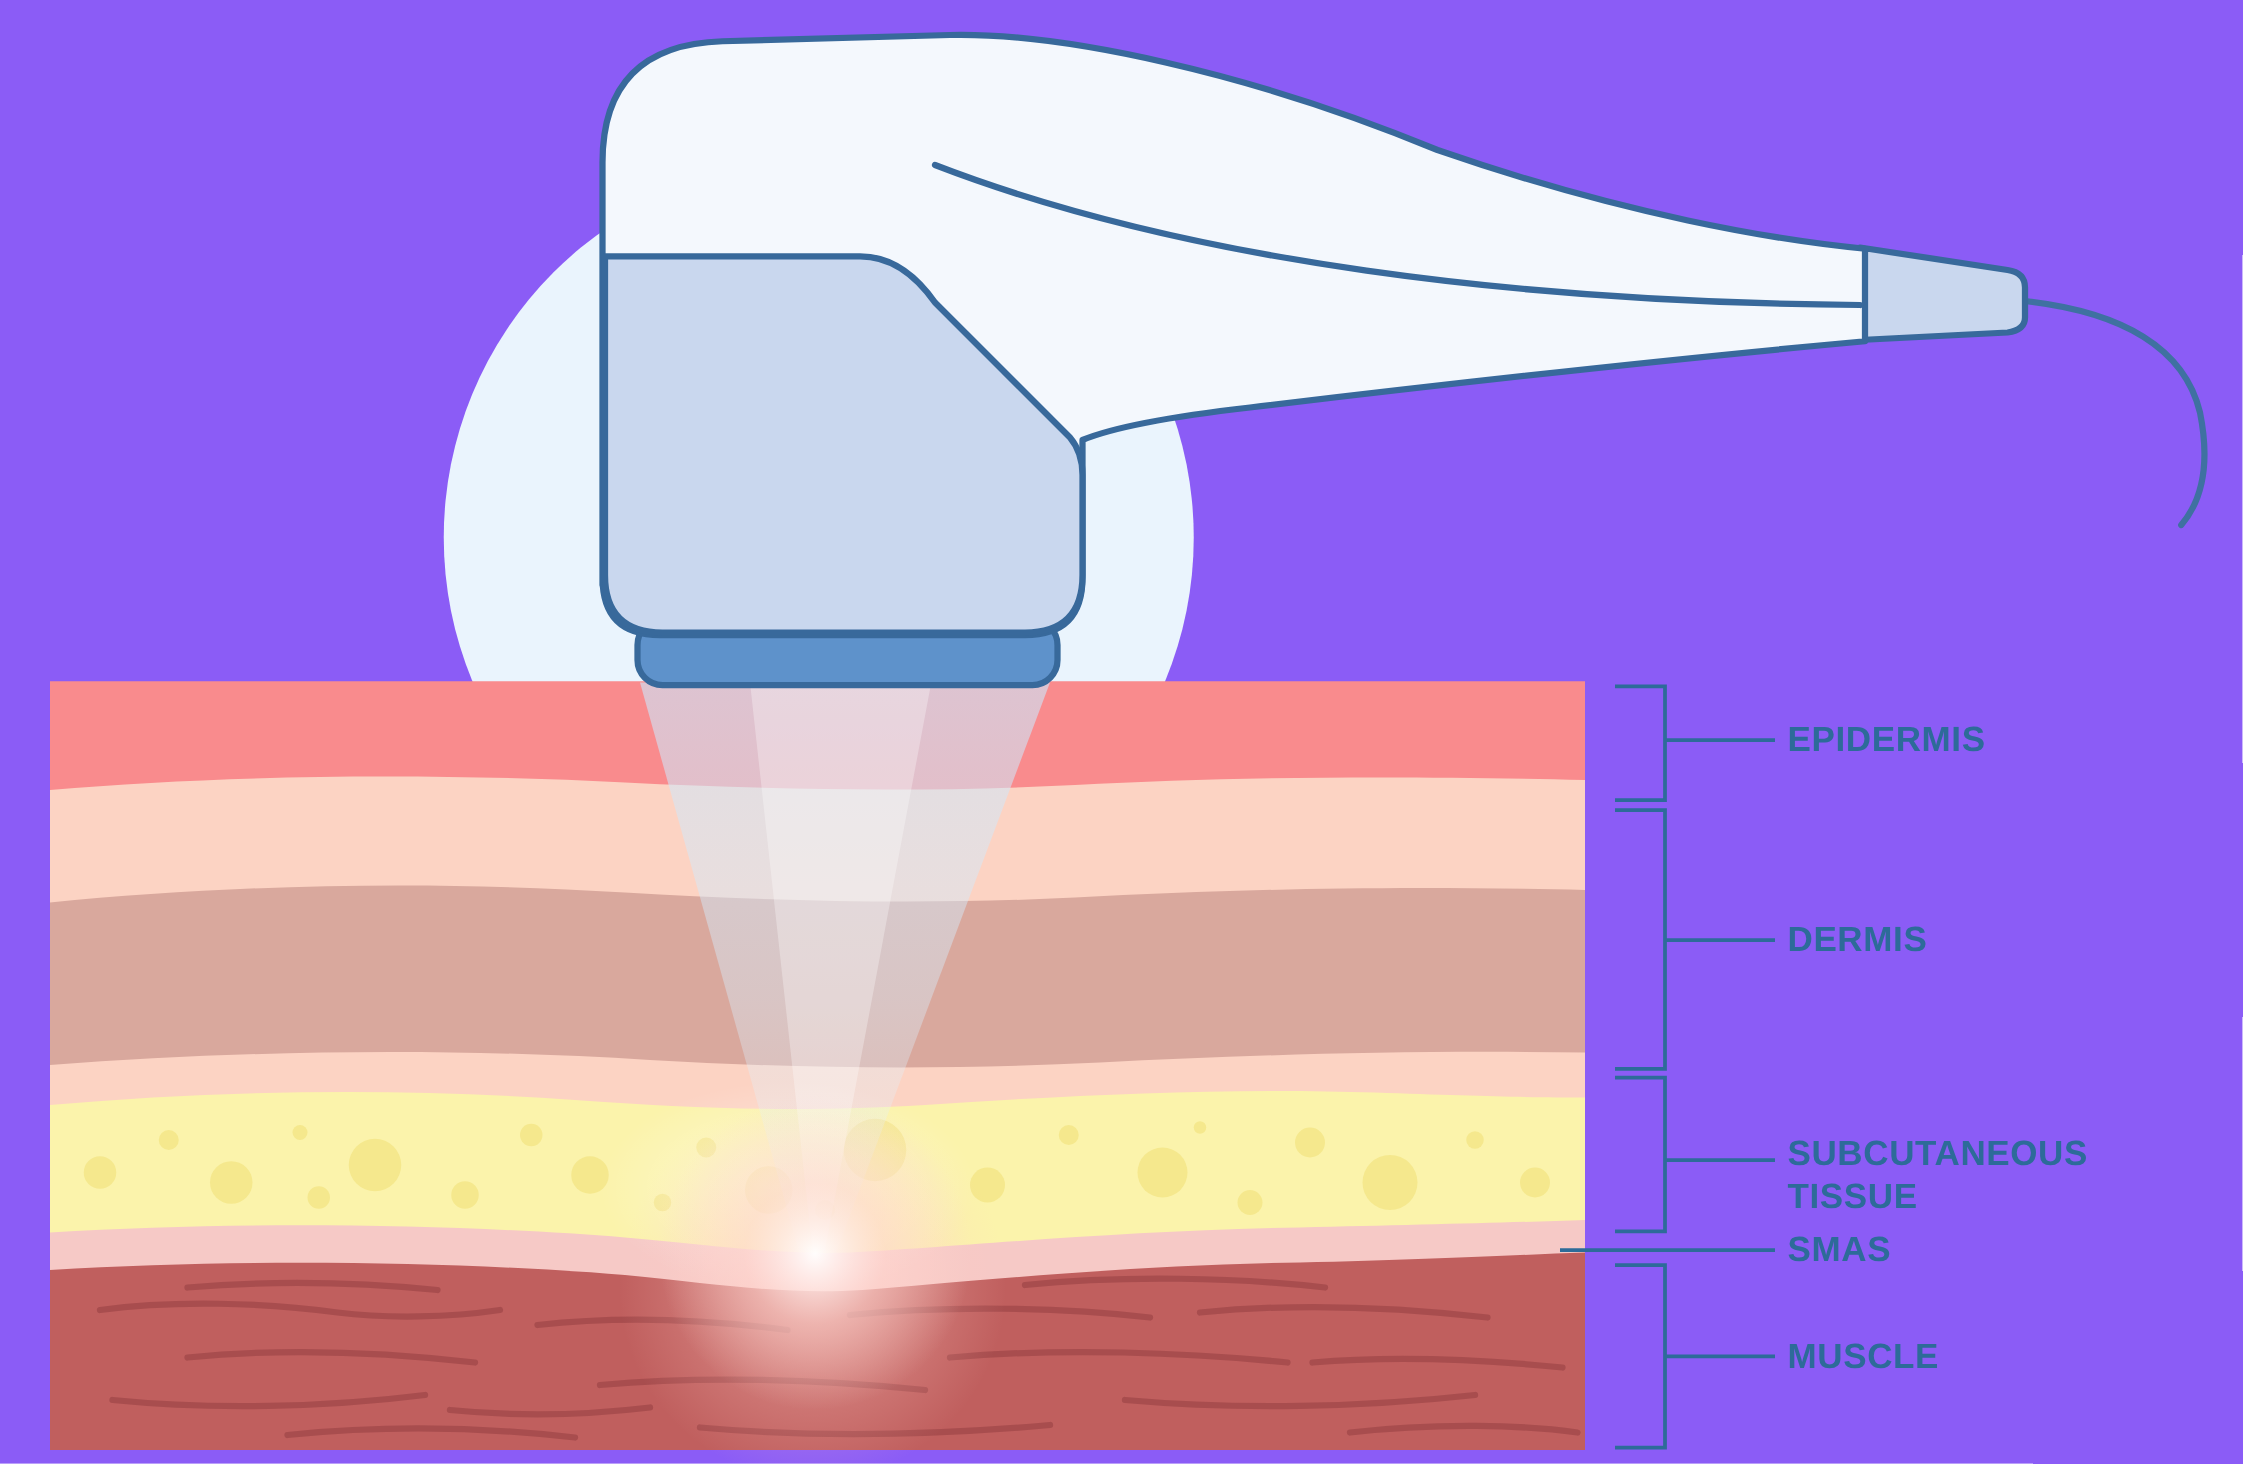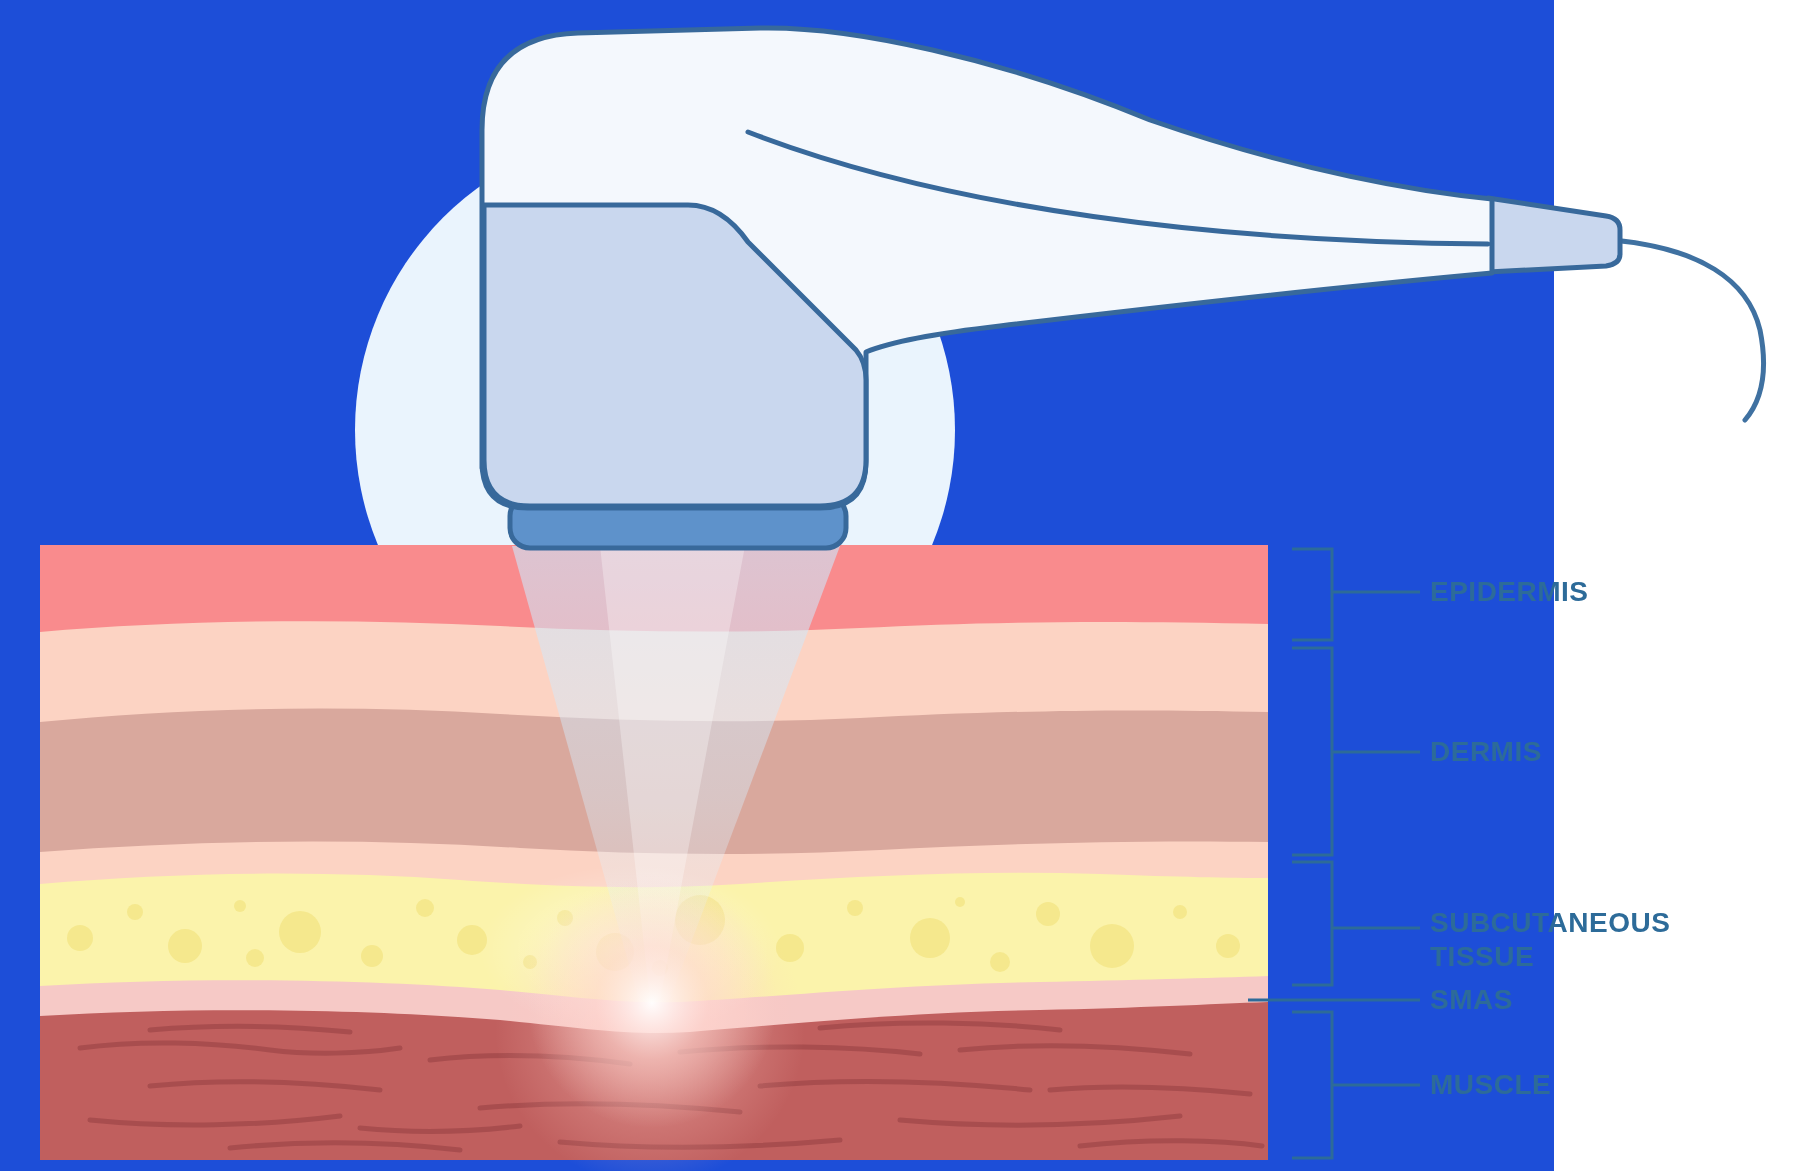--- a/index.html
+++ b/index.html
@@ -1,16 +1,16 @@
 <!DOCTYPE html>
 <html><head>
 <meta charset="utf-8">
 <style>
   html,body{margin:0;padding:0;background:#ffffff;width:1794px;height:1171px;overflow:hidden;}
-  .stage{position:relative;width:1554px;height:1171px;background:#1d4ed8;}
+  .stage{position:relative;width:1794px;height:1171px;background:#8b5cf6;}
   .stage svg{position:absolute;left:0;top:0;}
   .ol{stroke-width:5;stroke-linejoin:round;stroke-linecap:round;}
   .ann{fill:none;stroke-width:3;stroke-linecap:butt;}
   .lbl{font-family:"Liberation Sans",sans-serif;font-weight:700;font-size:28px;letter-spacing:.5px;fill:#2d6b99;stroke:none;}
   .fiber{fill:none;stroke-width:5;stroke-linecap:round;opacity:.85;}
 </style>
 </head>
 <body>
 
 <div class="stage">

